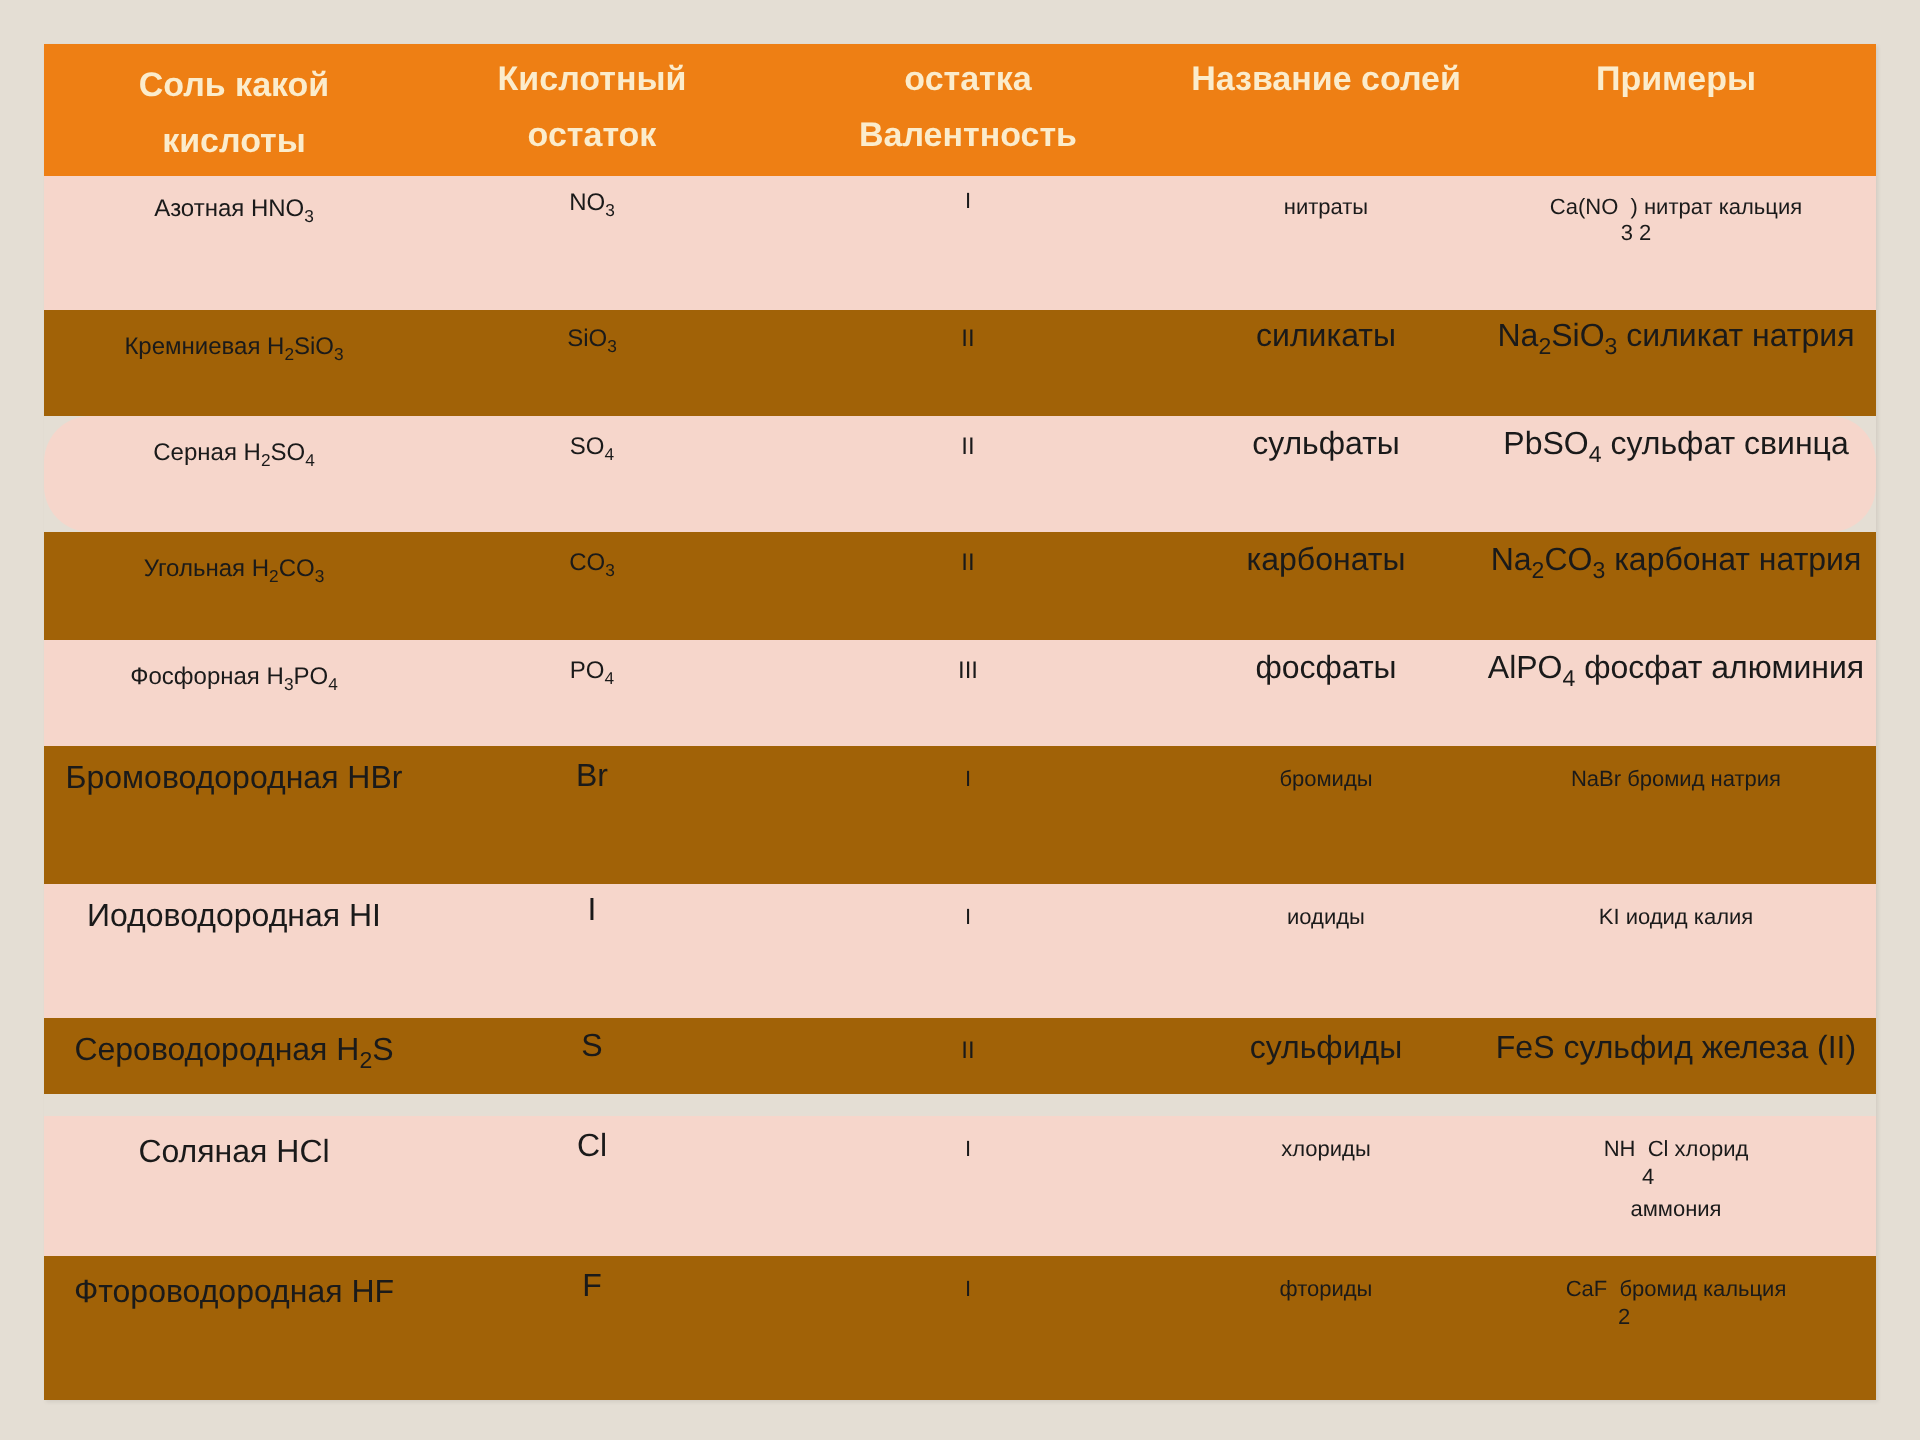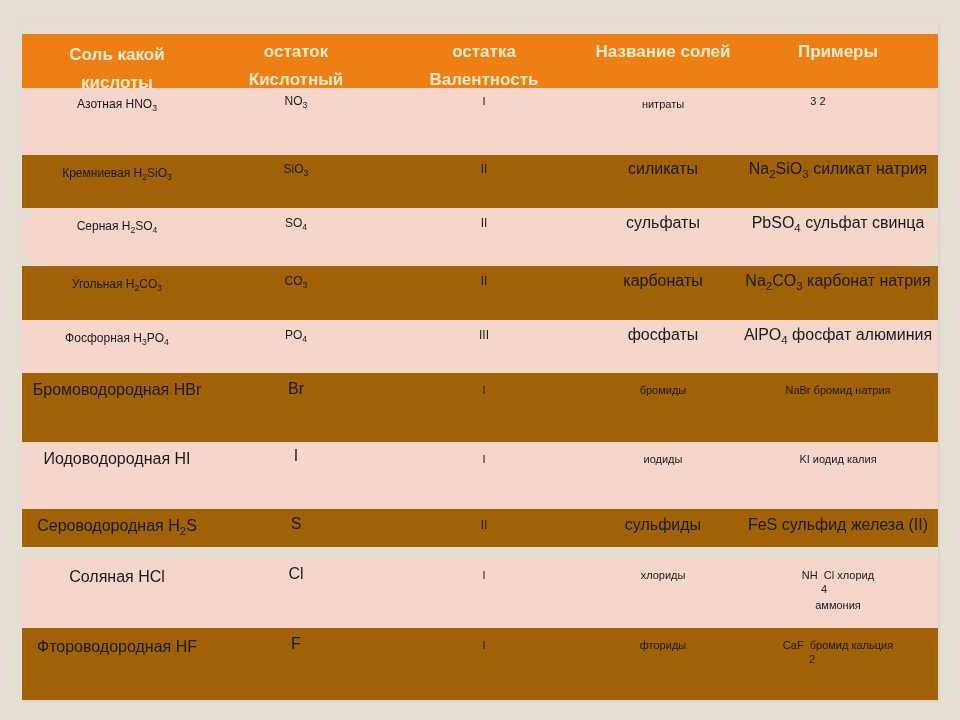--- a/index.html
+++ b/index.html
@@ -19,21 +19,21 @@
       position: absolute;
       left: 22px;
       top: 22px;
       width: 916px;
       height: 678px;
       box-shadow: 1px 1px 2px rgba(0,0,0,0.08);
     }
     .hdr {
       position: absolute;
       left: 0;
-      top: 12px;
+      top: 0;
       width: 916px;
       height: 66px;
       background: #ee7f14;
     }
     .hcell {
       position: absolute;
       top: 0;
       height: 66px;
       text-align: center;
       color: #fbeccc;
@@ -80,41 +80,42 @@
 <body>
 
 <div class="slide-table">
 
   <div class="hdr">
     <div class="hcell h0">
       <div>Соль какой</div>
       <div>кислоты</div>
     </div>
     <div class="hcell h1" style="padding-top:4px;">
+      <div>Кислотный</div>
       <div>остаток</div>
-      <div>Кислотный</div>
     </div>
     <div class="hcell h2" style="padding-top:4px;">
       <div>остатка</div>
       <div>Валентность</div>
     </div>
     <div class="hcell h3" style="padding-top:4px;">
       <div>Название солей</div>
     </div>
     <div class="hcell h4" style="padding-top:4px;">
       <div>Примеры</div>
     </div>
   </div>
 
   <div class="row dark" style="top:66px;height:67px;">
     <div class="cell c0"><span>Азотная HNO</span><sub>3</sub></div>
     <div class="cell c1" style="padding-top:5px;"><span>NO</span><sub>3</sub></div>
     <div class="cell c2 small" style="padding-top:5px;">I</div>
     <div class="cell c3 small">нитраты</div>
     <div class="cell c4 small">
+      <div><span style="white-space:pre;">Ca(NO  )</span> <span>нитрат кальция</span></div>
       <div style="margin-left:-40px;line-height:10px;">3 2</div>
     </div>
   </div>
 
   <div class="row light" style="top:133px;height:53px;">
     <div class="cell c0" style="padding-top:10px;"><span>Кремниевая H</span><sub>2</sub><span>SiO</span><sub>3</sub></div>
     <div class="cell c1" style="padding-top:6px;"><span>SiO</span><sub>3</sub></div>
     <div class="cell c2" style="padding-top:6px;">II</div>
     <div class="cell c3 mid" style="padding-top:6px;">силикаты</div>
     <div class="cell c4 mid" style="padding-top:6px;"><span>Na</span><sub>2</sub><span>SiO</span><sub>3</sub> <span>силикат натрия</span></div>

